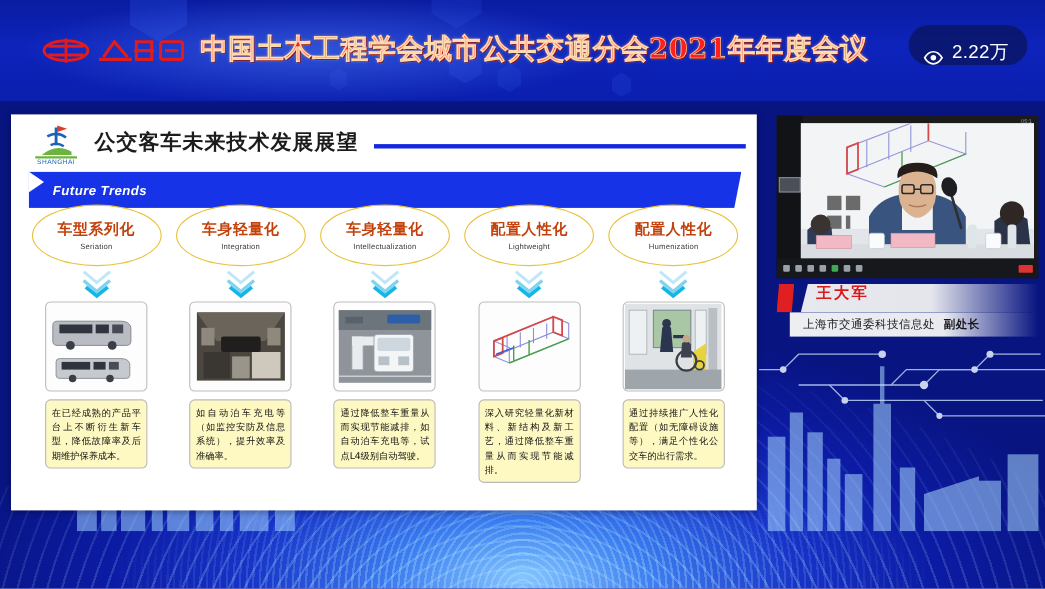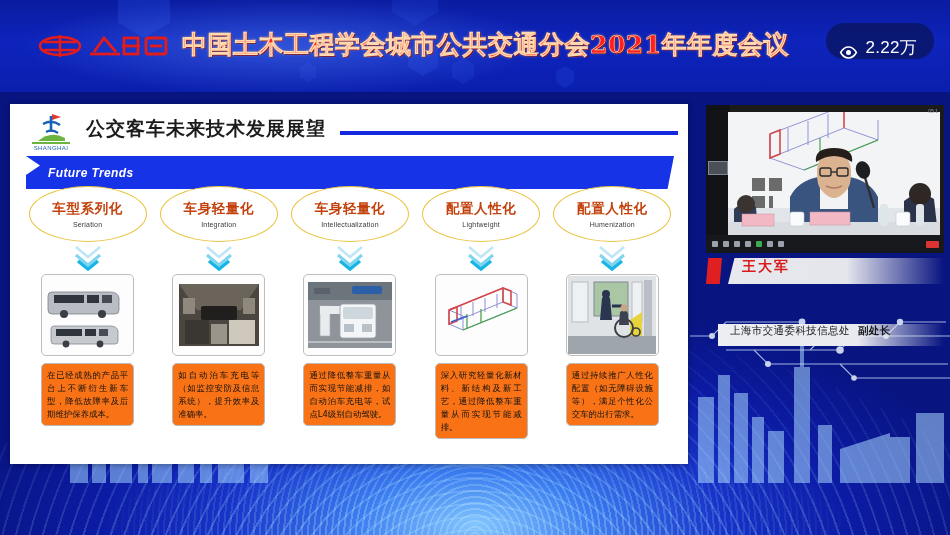--- a/index.html
+++ b/index.html
@@ -162,21 +162,21 @@
     border:1px solid #bdbdbd; border-radius:5px;
     background:#fdfdfd;
     display:flex; align-items:center; justify-content:center;
     overflow:hidden;
   }
   .photo svg { display:block; }
 
   .desc {
     margin-top:7px; width:93px; min-height:62px;
     border:1px solid #b9b9b9; border-radius:5px;
-    background:#f97316;
+    background:#fef9c3;
     padding:5px 5px 4px 5px;
     font-size:8.4px; line-height:1.55; color:#111;
     text-align:justify;
     font-family:"DejaVu Sans","Liberation Sans",sans-serif;
   }
 
   
   .video {
     position:absolute; left:706px; top:105px; width:238px; height:148px;
     background:#1b1b1b; overflow:hidden;
@@ -218,21 +218,21 @@
     clip-path: polygon(3% 0, 100% 0, 100% 100%, 0 100%);
     display:flex; align-items:flex-start;
   }
   .np-name {
     margin-left:14px; color:#d81c1c; font-size:14px; font-weight:700; letter-spacing:2px;
     font-family:"DejaVu Sans","Liberation Sans",sans-serif;
   }
   .np-role-wrap{
     position:absolute; left:12px; top:26px; height:22px; width:226px;
     background:linear-gradient(90deg,#eceef2 0%, #e8eaef 62%, rgba(232,234,239,0) 100%);
-    display:flex; margin-top:40px;
+    display:flex; align-items:center;
   }
   .np-role {
     margin-left:12px; color:#18181c; font-size:10.5px; letter-spacing:.4px;
     font-family:"DejaVu Sans","Liberation Sans",sans-serif;
   }
 </style>
 </head>
 <body>
 
 <div id="stage">

